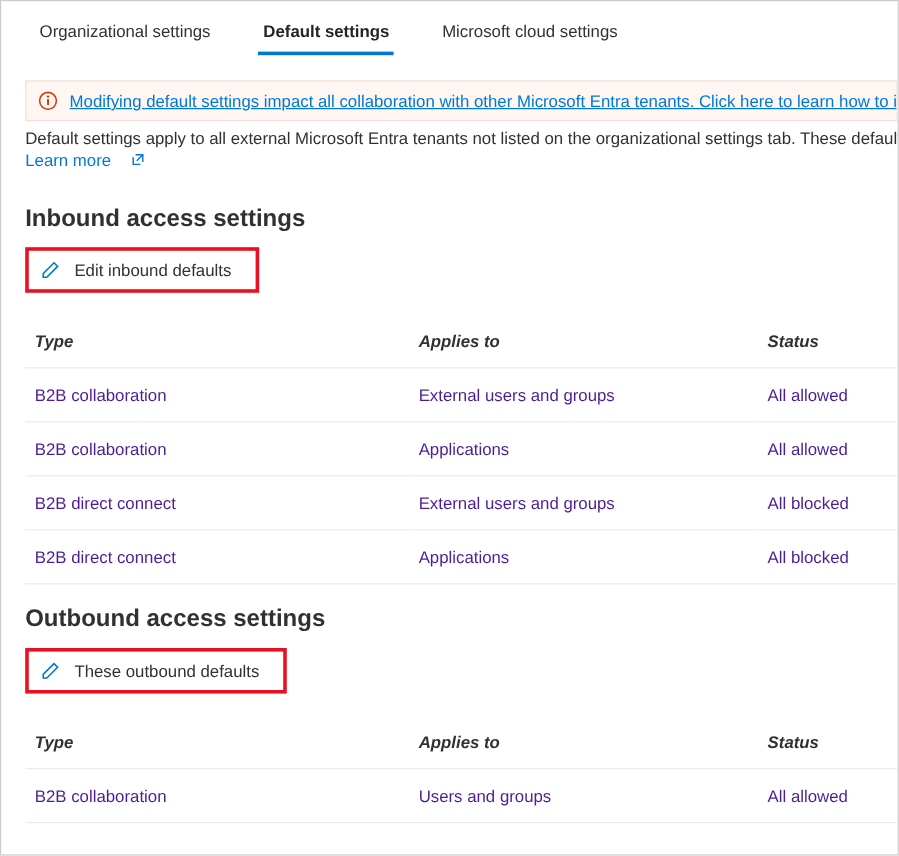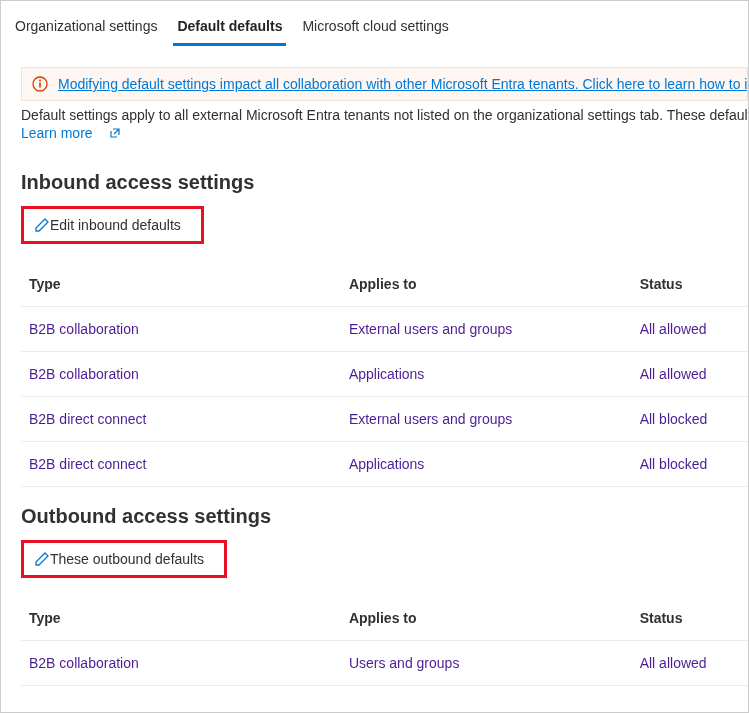--- a/index.html
+++ b/index.html
@@ -12,23 +12,23 @@
   }
   .frame {
     width: 749px;
     height: 713px;
     border: 1px solid #ccc;
     overflow: hidden;
     position: relative;
   }
   .tabs {
     display: flex;
-    padding: 0 10px;
+    padding: 0 28px;
     border-bottom: 1px solid transparent;
-    gap: 12px;
+    gap: 36px;
     height: 46px;
     align-items: flex-end;
   }
   .tab {
     padding: 12px 4px 12px 4px;
     cursor: pointer;
     font-size: 14px;
     color: #323130;
     position: relative;
   }
@@ -82,21 +82,21 @@
     margin-bottom: 30px;
   }
   .section-title {
     font-weight: 600;
     font-size: 20px;
     margin-bottom: 12px;
   }
   .edit-link-wrap {
     display: inline-flex;
     align-items: center;
-    gap: 0;
+    gap: 12px;
     padding: 8px 10px;
     cursor: pointer;
     color: #323130;
   }
   .highlight-box {
     border: 3px solid #E81123;
     display: inline-block;
     margin-bottom: 18px;
     padding-right: 10px;
   }
@@ -110,38 +110,39 @@
   }
   .tbl th, .tbl td {
     text-align: left;
     padding: 14px 8px;
     font-size: 14px;
   }
   .tbl th {
     font-weight: 600;
     color: #323130;
     border-bottom: 1px solid #edebe9;
+    font-style: italic;
   }
   .tbl td {
     border-bottom: 1px solid #edebe9;
     color: #4c1d95;
   }
   .col-type { width: 44%; padding-left: 14px; }
   .col-applies { width: 40%; }
   .col-status { width: 16%; }
   .ext-icon { width: 12px; height: 12px; }
 </style>
 </head>
 <body>
 
 <div class="frame">
 
   <div class="tabs">
     <div class="tab">Organizational settings</div>
-    <div class="tab active">Default defaults</div>
+    <div class="tab active">Default settings</div>
     <div class="tab">Microsoft cloud settings</div>
   </div>
 
   <div class="content">
 
     <div class="info-banner">
       <svg class="info-icon" viewBox="0 0 16 16">
         <circle cx="8" cy="8" r="7" fill="none" stroke="#D83B01" stroke-width="1.3"></circle>
         <circle cx="8" cy="4.5" r="1" fill="#D83B01"></circle>
         <rect x="7.2" y="6.5" width="1.6" height="5" fill="#D83B01"></rect>

